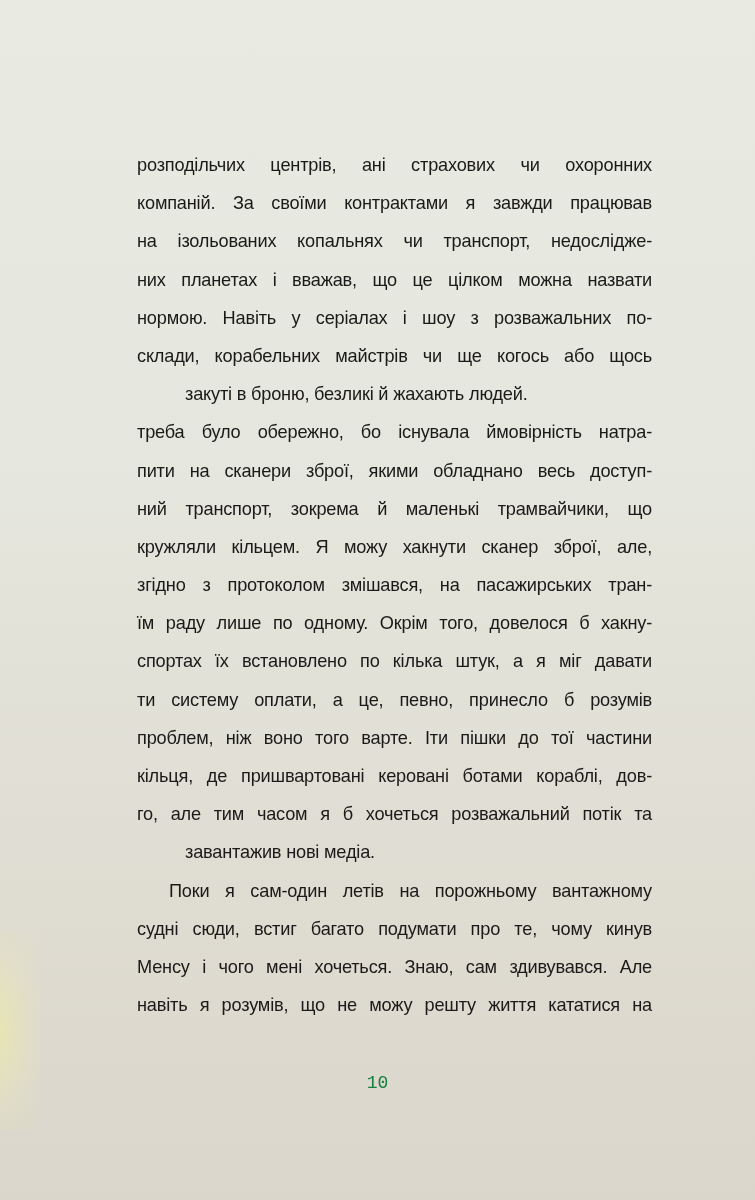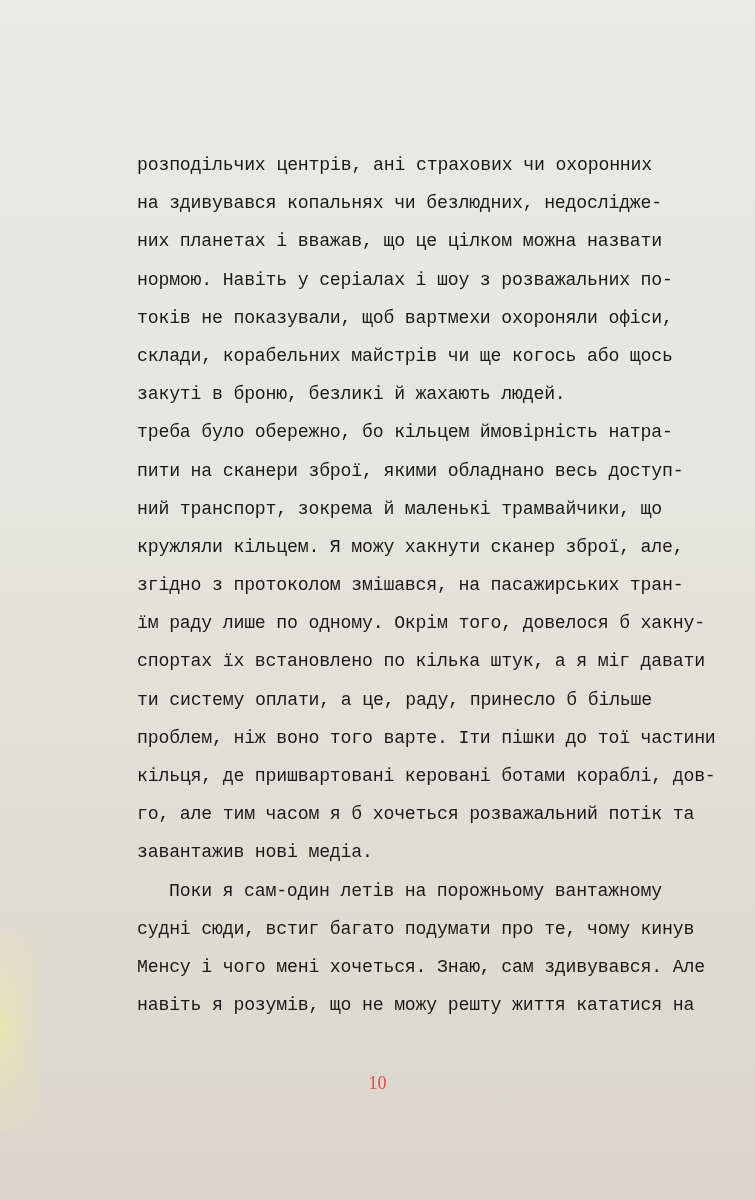--- a/index.html
+++ b/index.html
@@ -20,77 +20,78 @@
       width: 60px;
       height: 200px;
       background: radial-gradient(ellipse at 30% 50%, rgba(236,232,170,0.75) 0%, rgba(230,228,190,0.35) 55%, rgba(220,216,200,0) 100%);
       pointer-events: none;
     }
     .text-block {
       position: absolute;
       left: 137px;
       top: 146px;
       width: 515px;
-      font-family: Liberation Mono, monospace;
+      font-family: Liberation Sans, sans-serif;
       font-size: 18.2px;
       line-height: 38.2px;
       color: #1c1a18;
       letter-spacing: -0.2px;
     }
     .line {
       display: block;
       height: 38.2px;
       white-space: nowrap;
       text-align: justify;
       text-align-last: justify;
     }
     .line.last {
       text-align: right;
       text-align-last: left;
+      margin-left: 48px;
     }
     .line.indent {
       padding-left: 32px;
     }
     .page-number {
       position: absolute;
       left: 0;
       width: 755px;
       top: 1073px;
       text-align: center;
-      font-family: Liberation Serif, serif;
+      font-family: Liberation Mono, monospace;
       font-size: 18px;
-      color: #ef4444;
+      color: #15803d;
     }
   </style>
 </head>
 <body>
 
 <div class="page-stain"></div>
 
 <div class="text-block">
 
   <div>
     <span class="line">розподільчих центрів, ані страхових чи охоронних</span>
-    <span class="line">на здивувався копальнях чи безлюдних, недосліджe-</span>
+    <span class="line">компаній. За своїми контрактами я завжди працював</span>
+    <span class="line">на ізольованих копальнях чи транспорт, недосліджe-</span>
     <span class="line">них планетах і вважав, що це цілком можна назвати</span>
     <span class="line">нормою. Навіть у серіалах і шоу з розважальних по-</span>
-    <span class="line">токів не показували, щоб вартмехи охороняли офіси,</span>
     <span class="line">склади, корабельних майстрів чи ще когось або щось</span>
     <span class="line last">закуті в броню, безликі й жахають людей.</span>
   </div>
 
   <div>
-    <span class="line">треба було обережно, бо кільцем ймовірність натра-</span>
+    <span class="line">треба було обережно, бо існувала ймовірність натра-</span>
     <span class="line">пити на сканери зброї, якими обладнано весь доступ-</span>
     <span class="line">ний транспорт, зокрема й маленькі трамвайчики, що</span>
     <span class="line">кружляли кільцем. Я можу хакнути сканер зброї, але,</span>
     <span class="line">згідно з протоколом змішався, на пасажирських тран-</span>
     <span class="line">їм раду лише по одному. Окрім того, довелося б хакну-</span>
     <span class="line">спортах їх встановлено по кілька штук, а я міг давати</span>
-    <span class="line">ти систему оплати, а це, раду, принесло б більше</span>
+    <span class="line">ти систему оплати, а це, певно, принесло б розумів</span>
     <span class="line">проблем, ніж воно того варте. Іти пішки до тої частини</span>
     <span class="line">кільця, де пришвартовані керовані ботами кораблі, дов-</span>
     <span class="line">го, але тим часом я б хочеться розважальний потік та</span>
     <span class="line last">завантажив нові медіа.</span>
   </div>
 
   <div>
     <span class="line indent">Поки я сам-один летів на порожньому вантажному</span>
     <span class="line">судні сюди, встиг багато подумати про те, чому кинув</span>
     <span class="line">Менсу і чого мені хочеться. Знаю, сам здивувався. Але</span>

